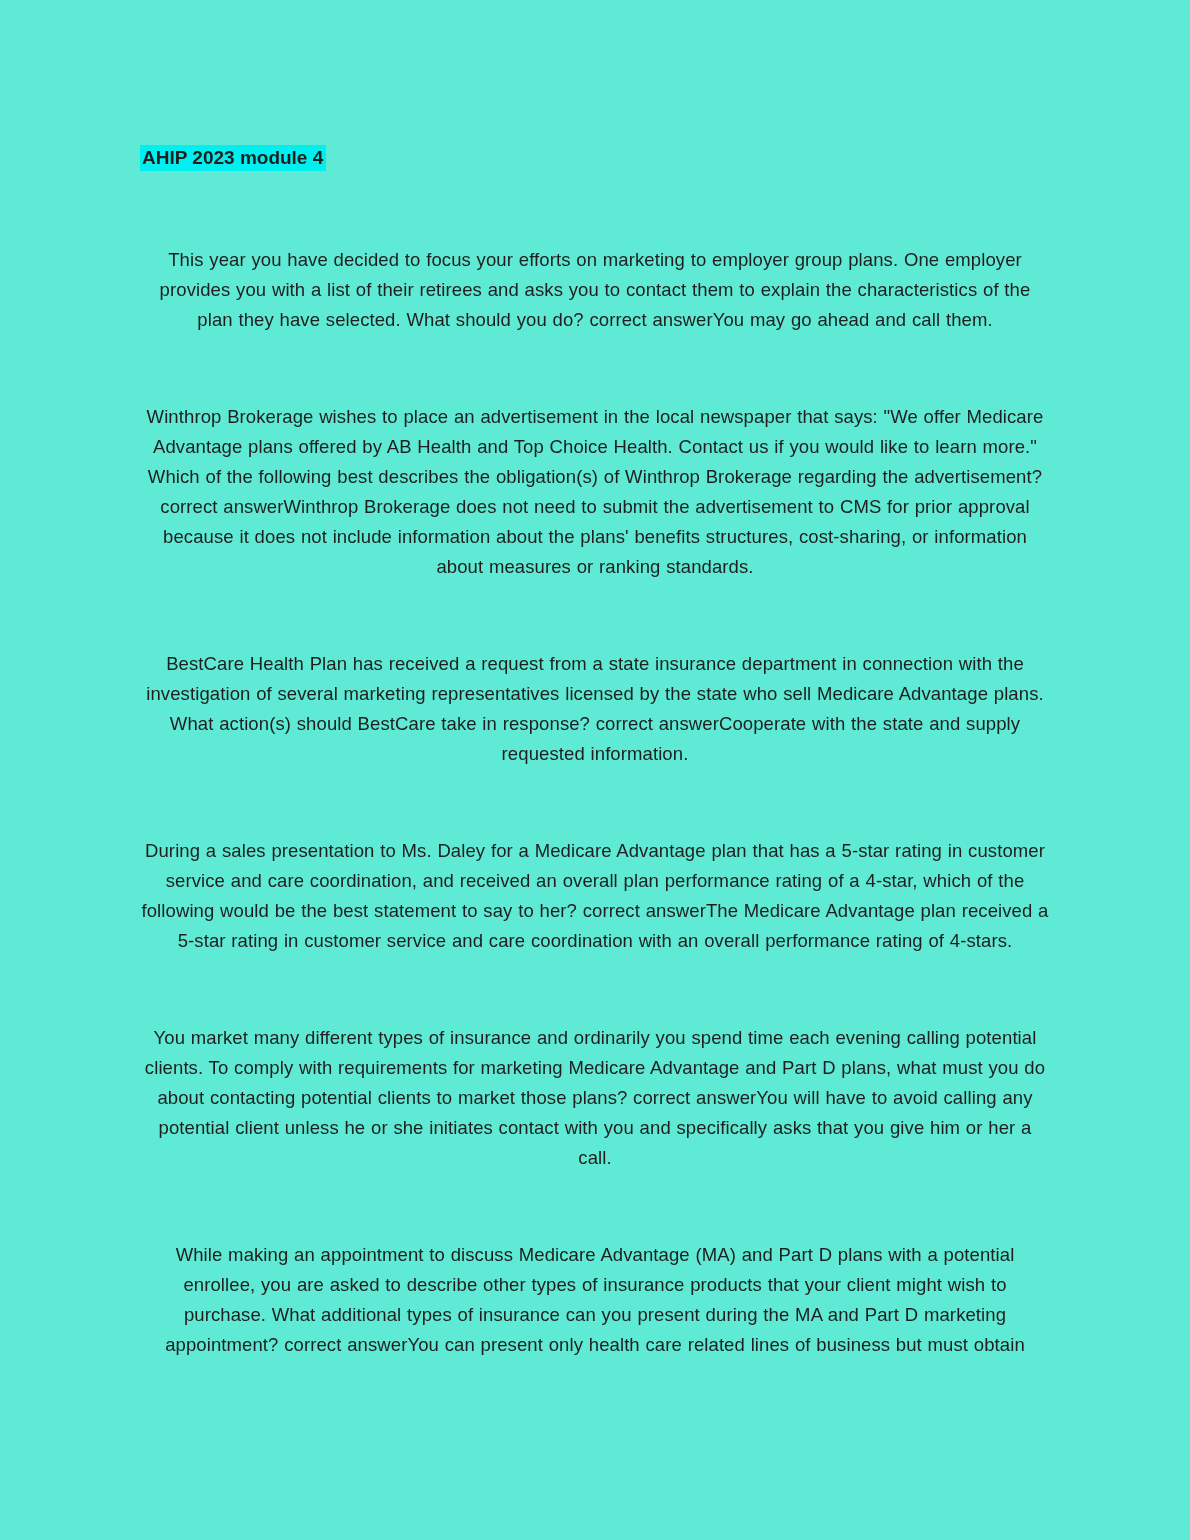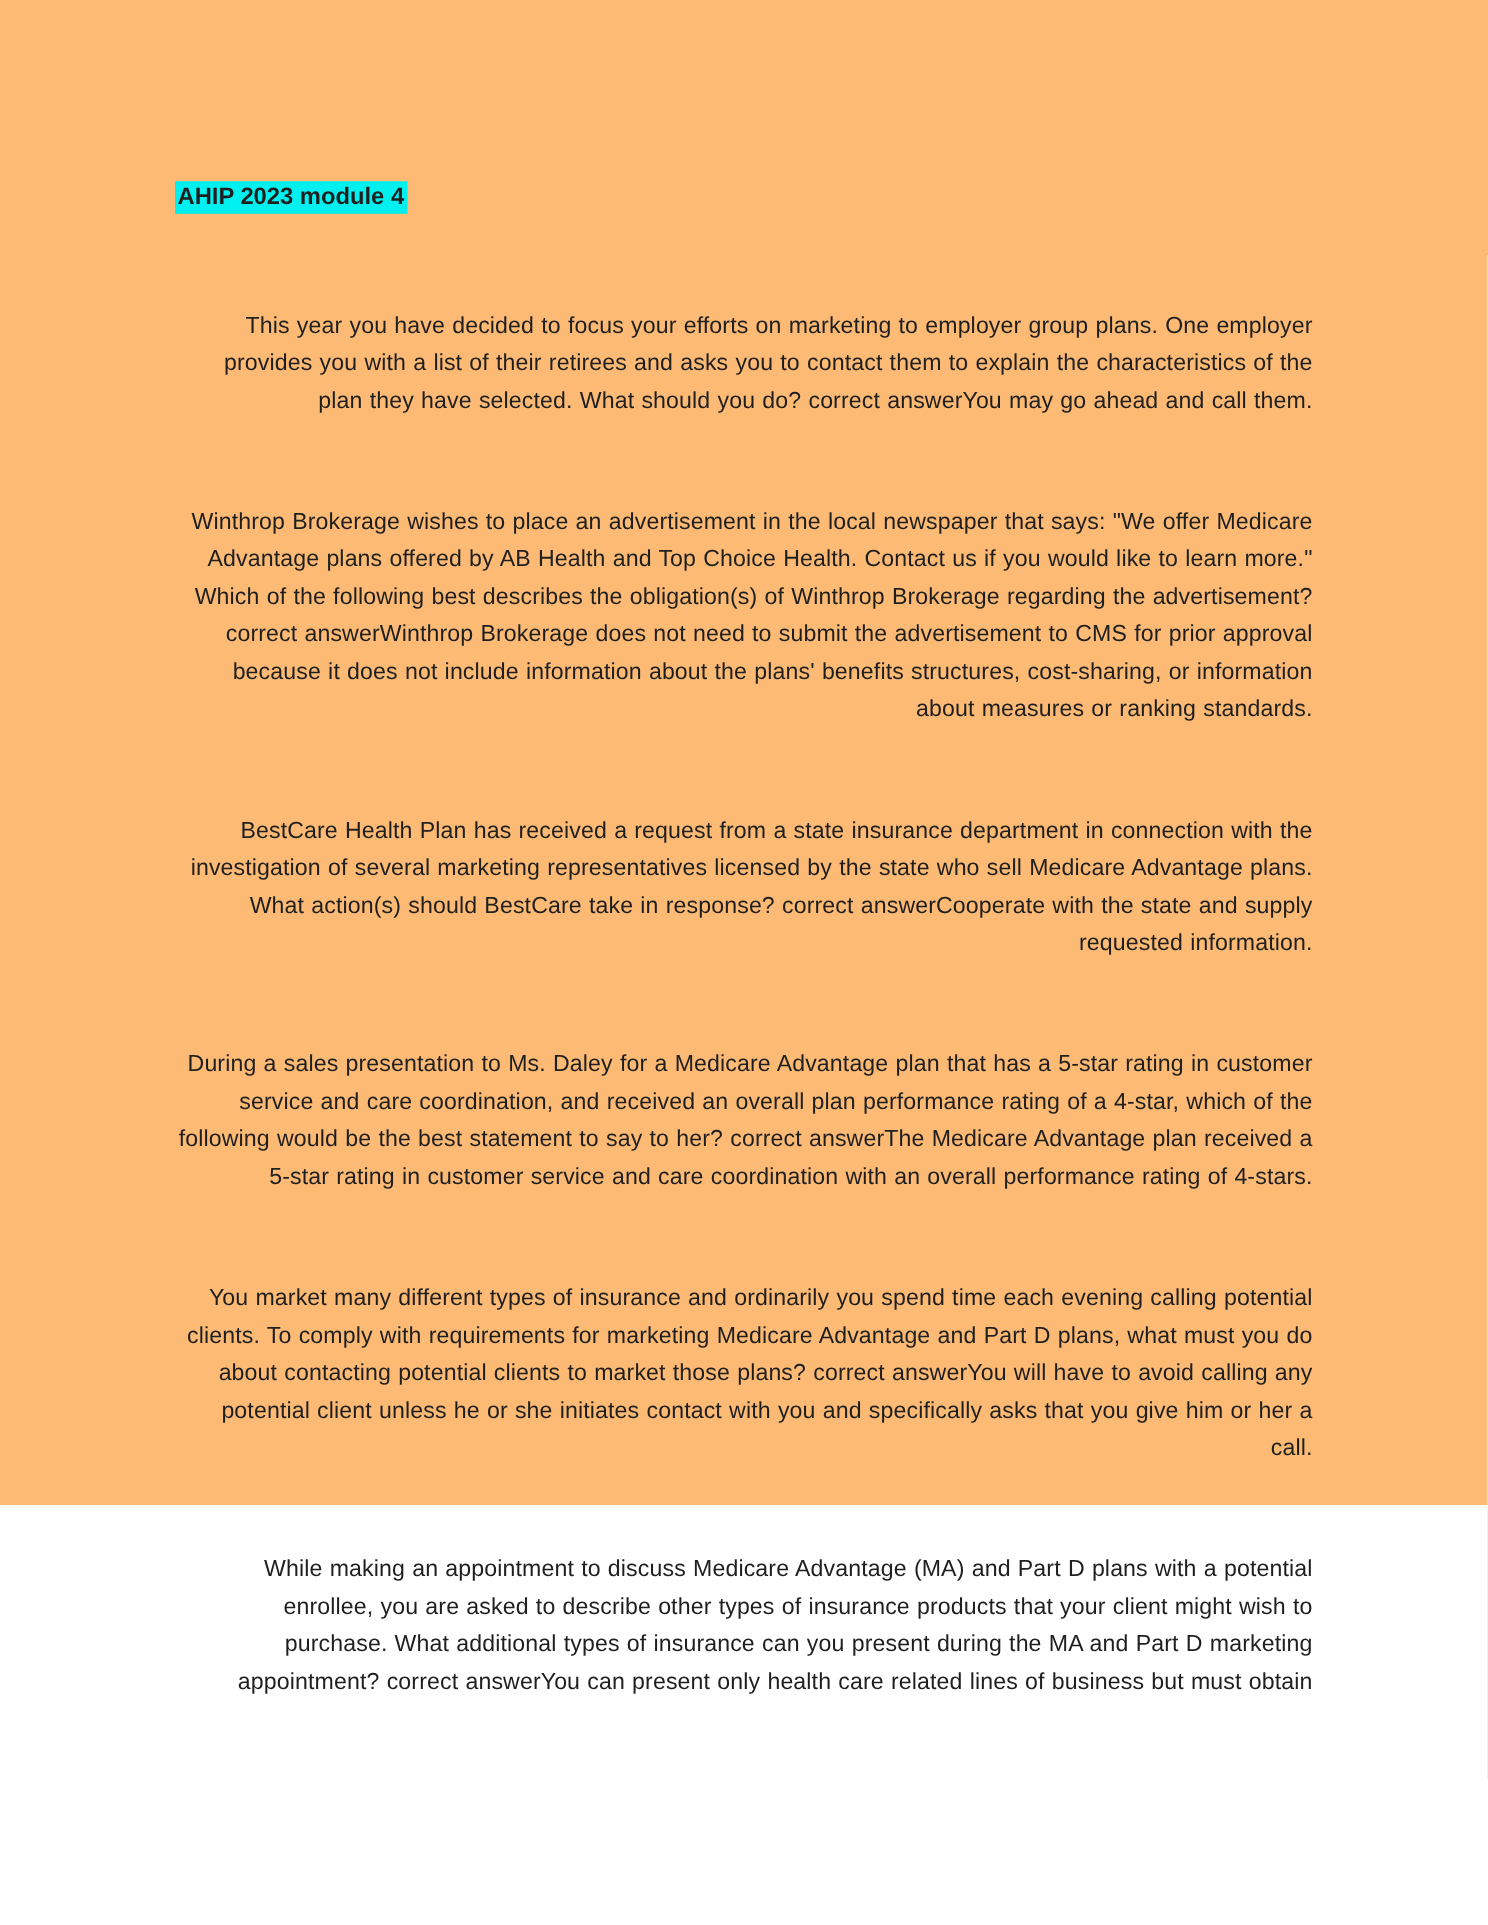--- a/index.html
+++ b/index.html
@@ -8,39 +8,39 @@
   }
   body {
     width: 1190px;
     height: 1540px;
     font-family: "Liberation Sans", sans-serif;
     color: #1f1f1f;
     overflow: hidden;
   }
   .page {
     width: 1190px;
-    height: 1204px;
-    background: #fdba74;
+    height: 1540px;
+    background: #5eead4;
     padding: 143px 140px 0 140px;
   }
   .doc-title {
     font-size: 19px;
     line-height: 30px;
     font-weight: bold;
     margin-bottom: 72px;
   }
   .doc-title .highlight {
     background: #00f0f0;
     padding: 2px 3px 3px 2px;
   }
   .para {
     font-size: 18.5px;
     line-height: 30px;
     margin-bottom: 67px;
-    text-align: right;
+    text-align: center;
     letter-spacing: 0.1px;
     word-spacing: 0.5px;
   }
 </style>
 </head>
 <body>
 
 <div class="page">
 
   <div class="doc-title">

